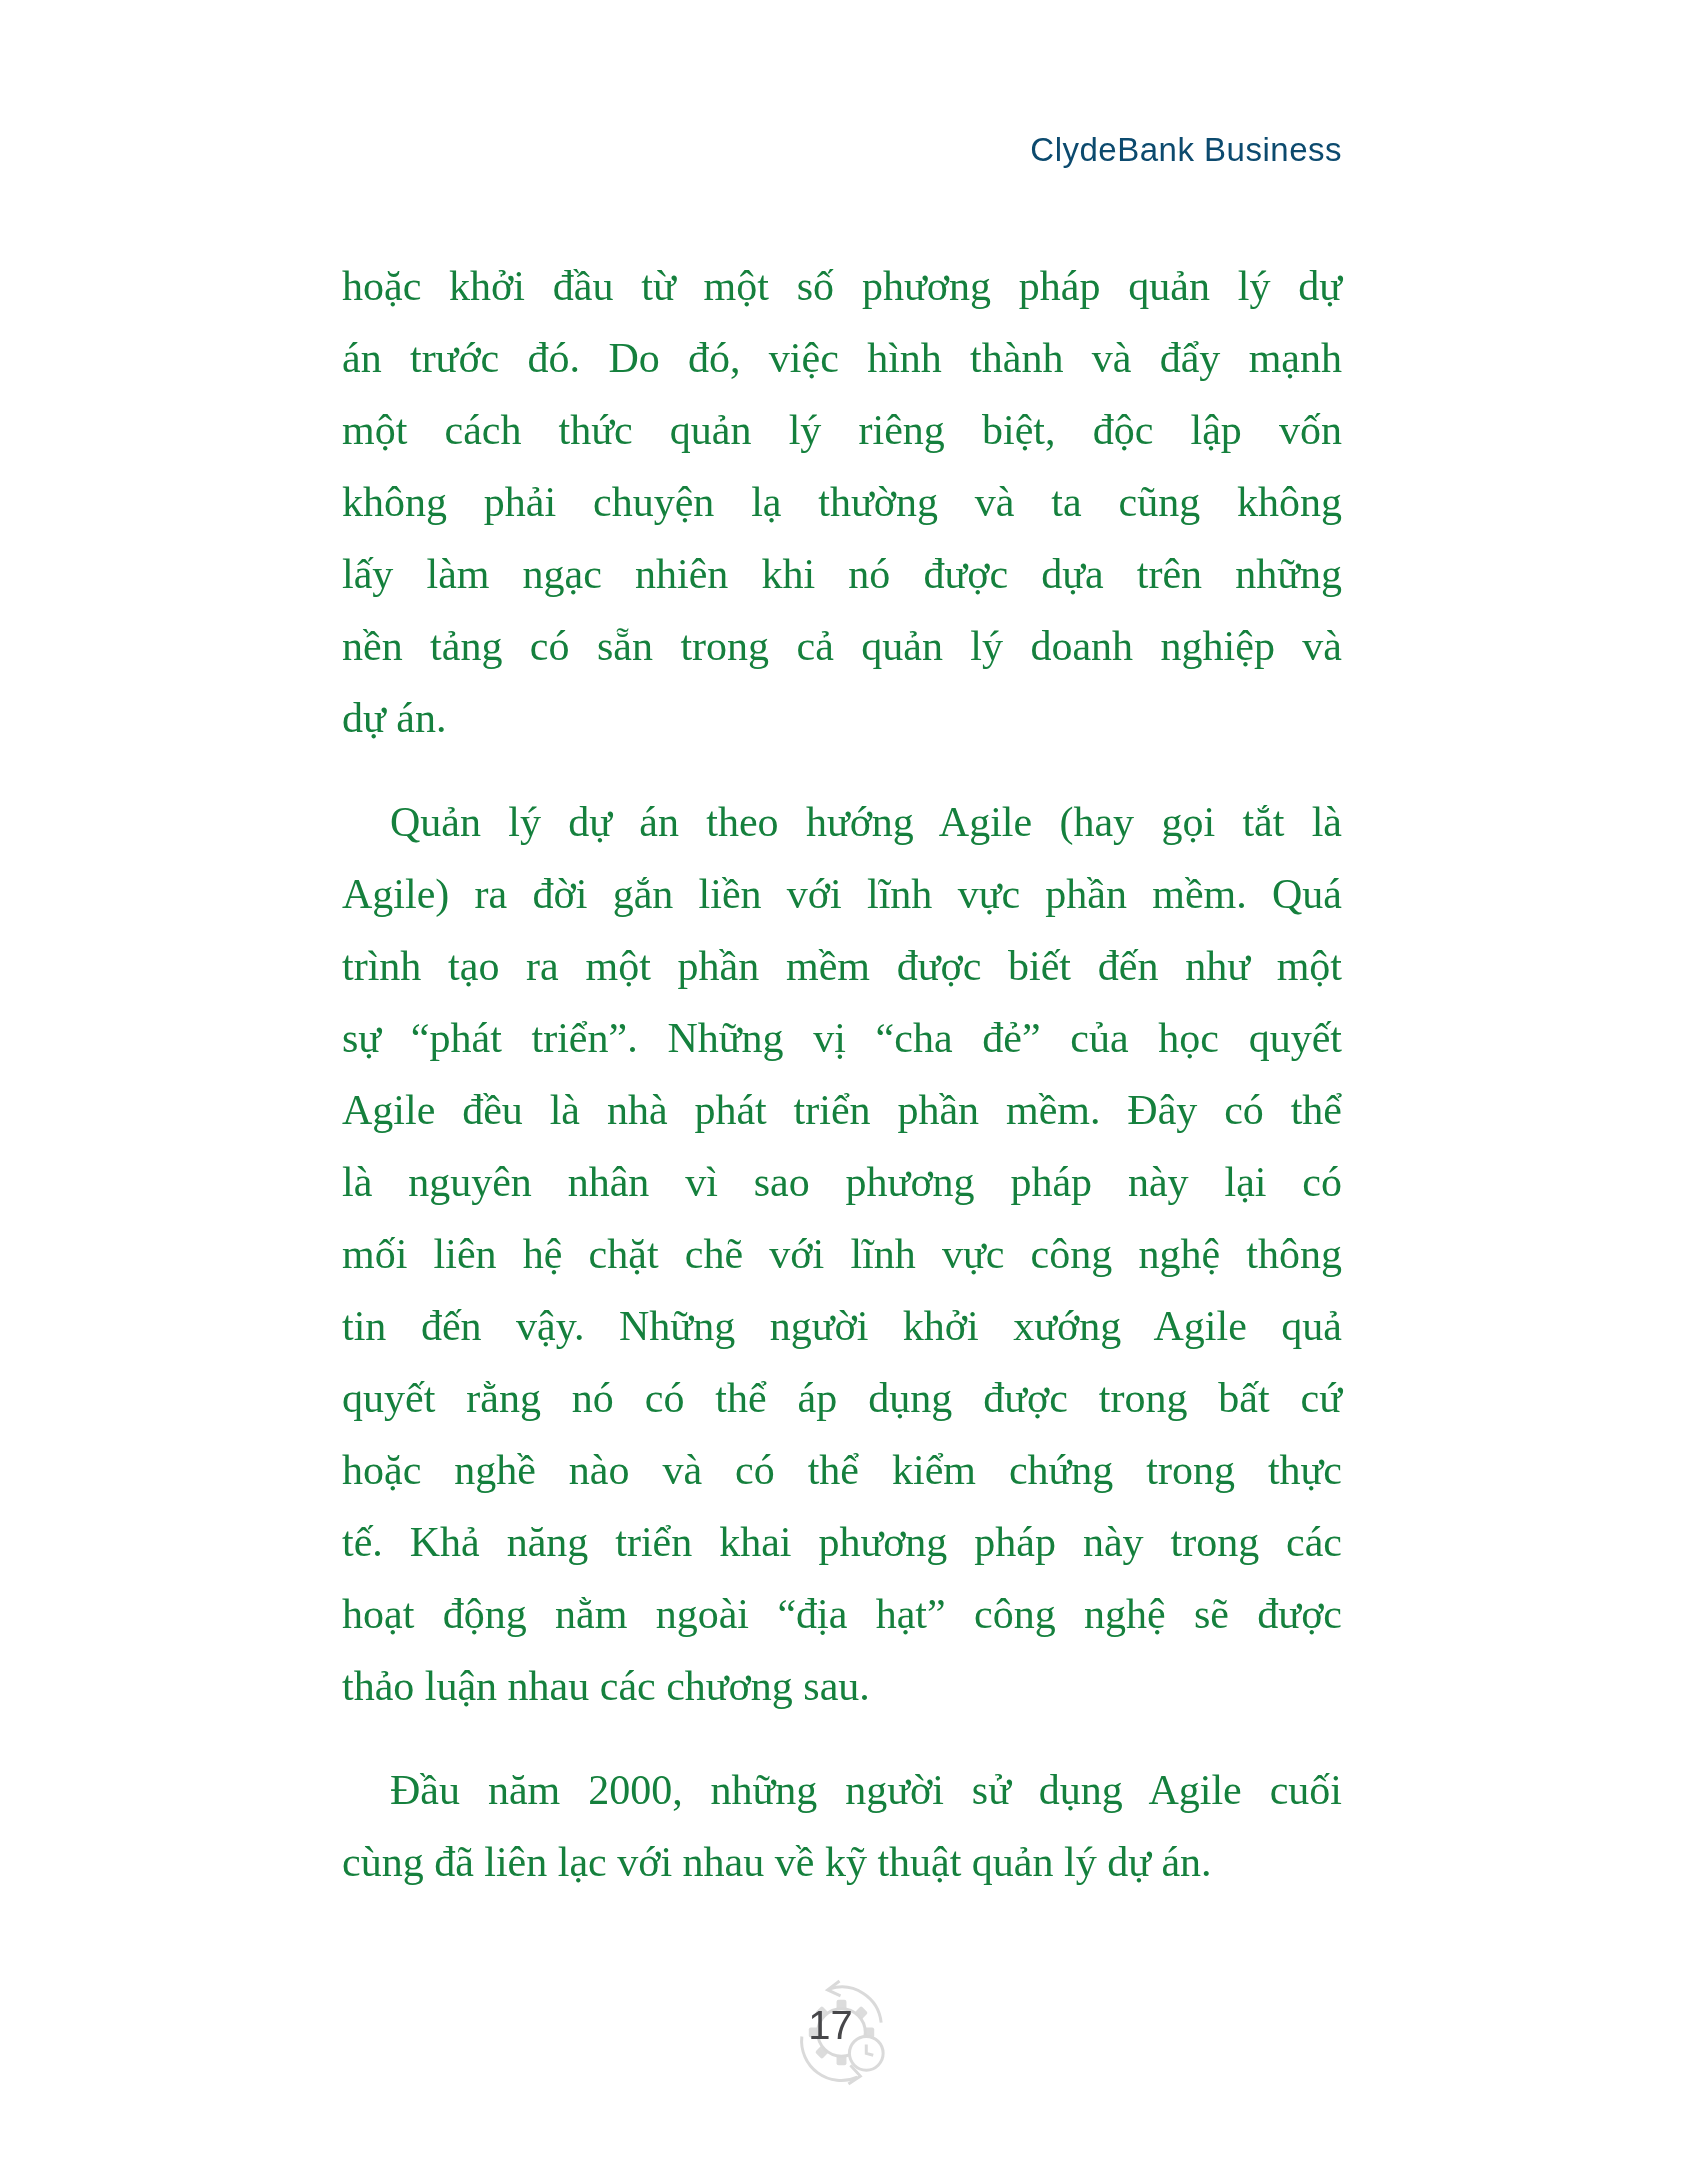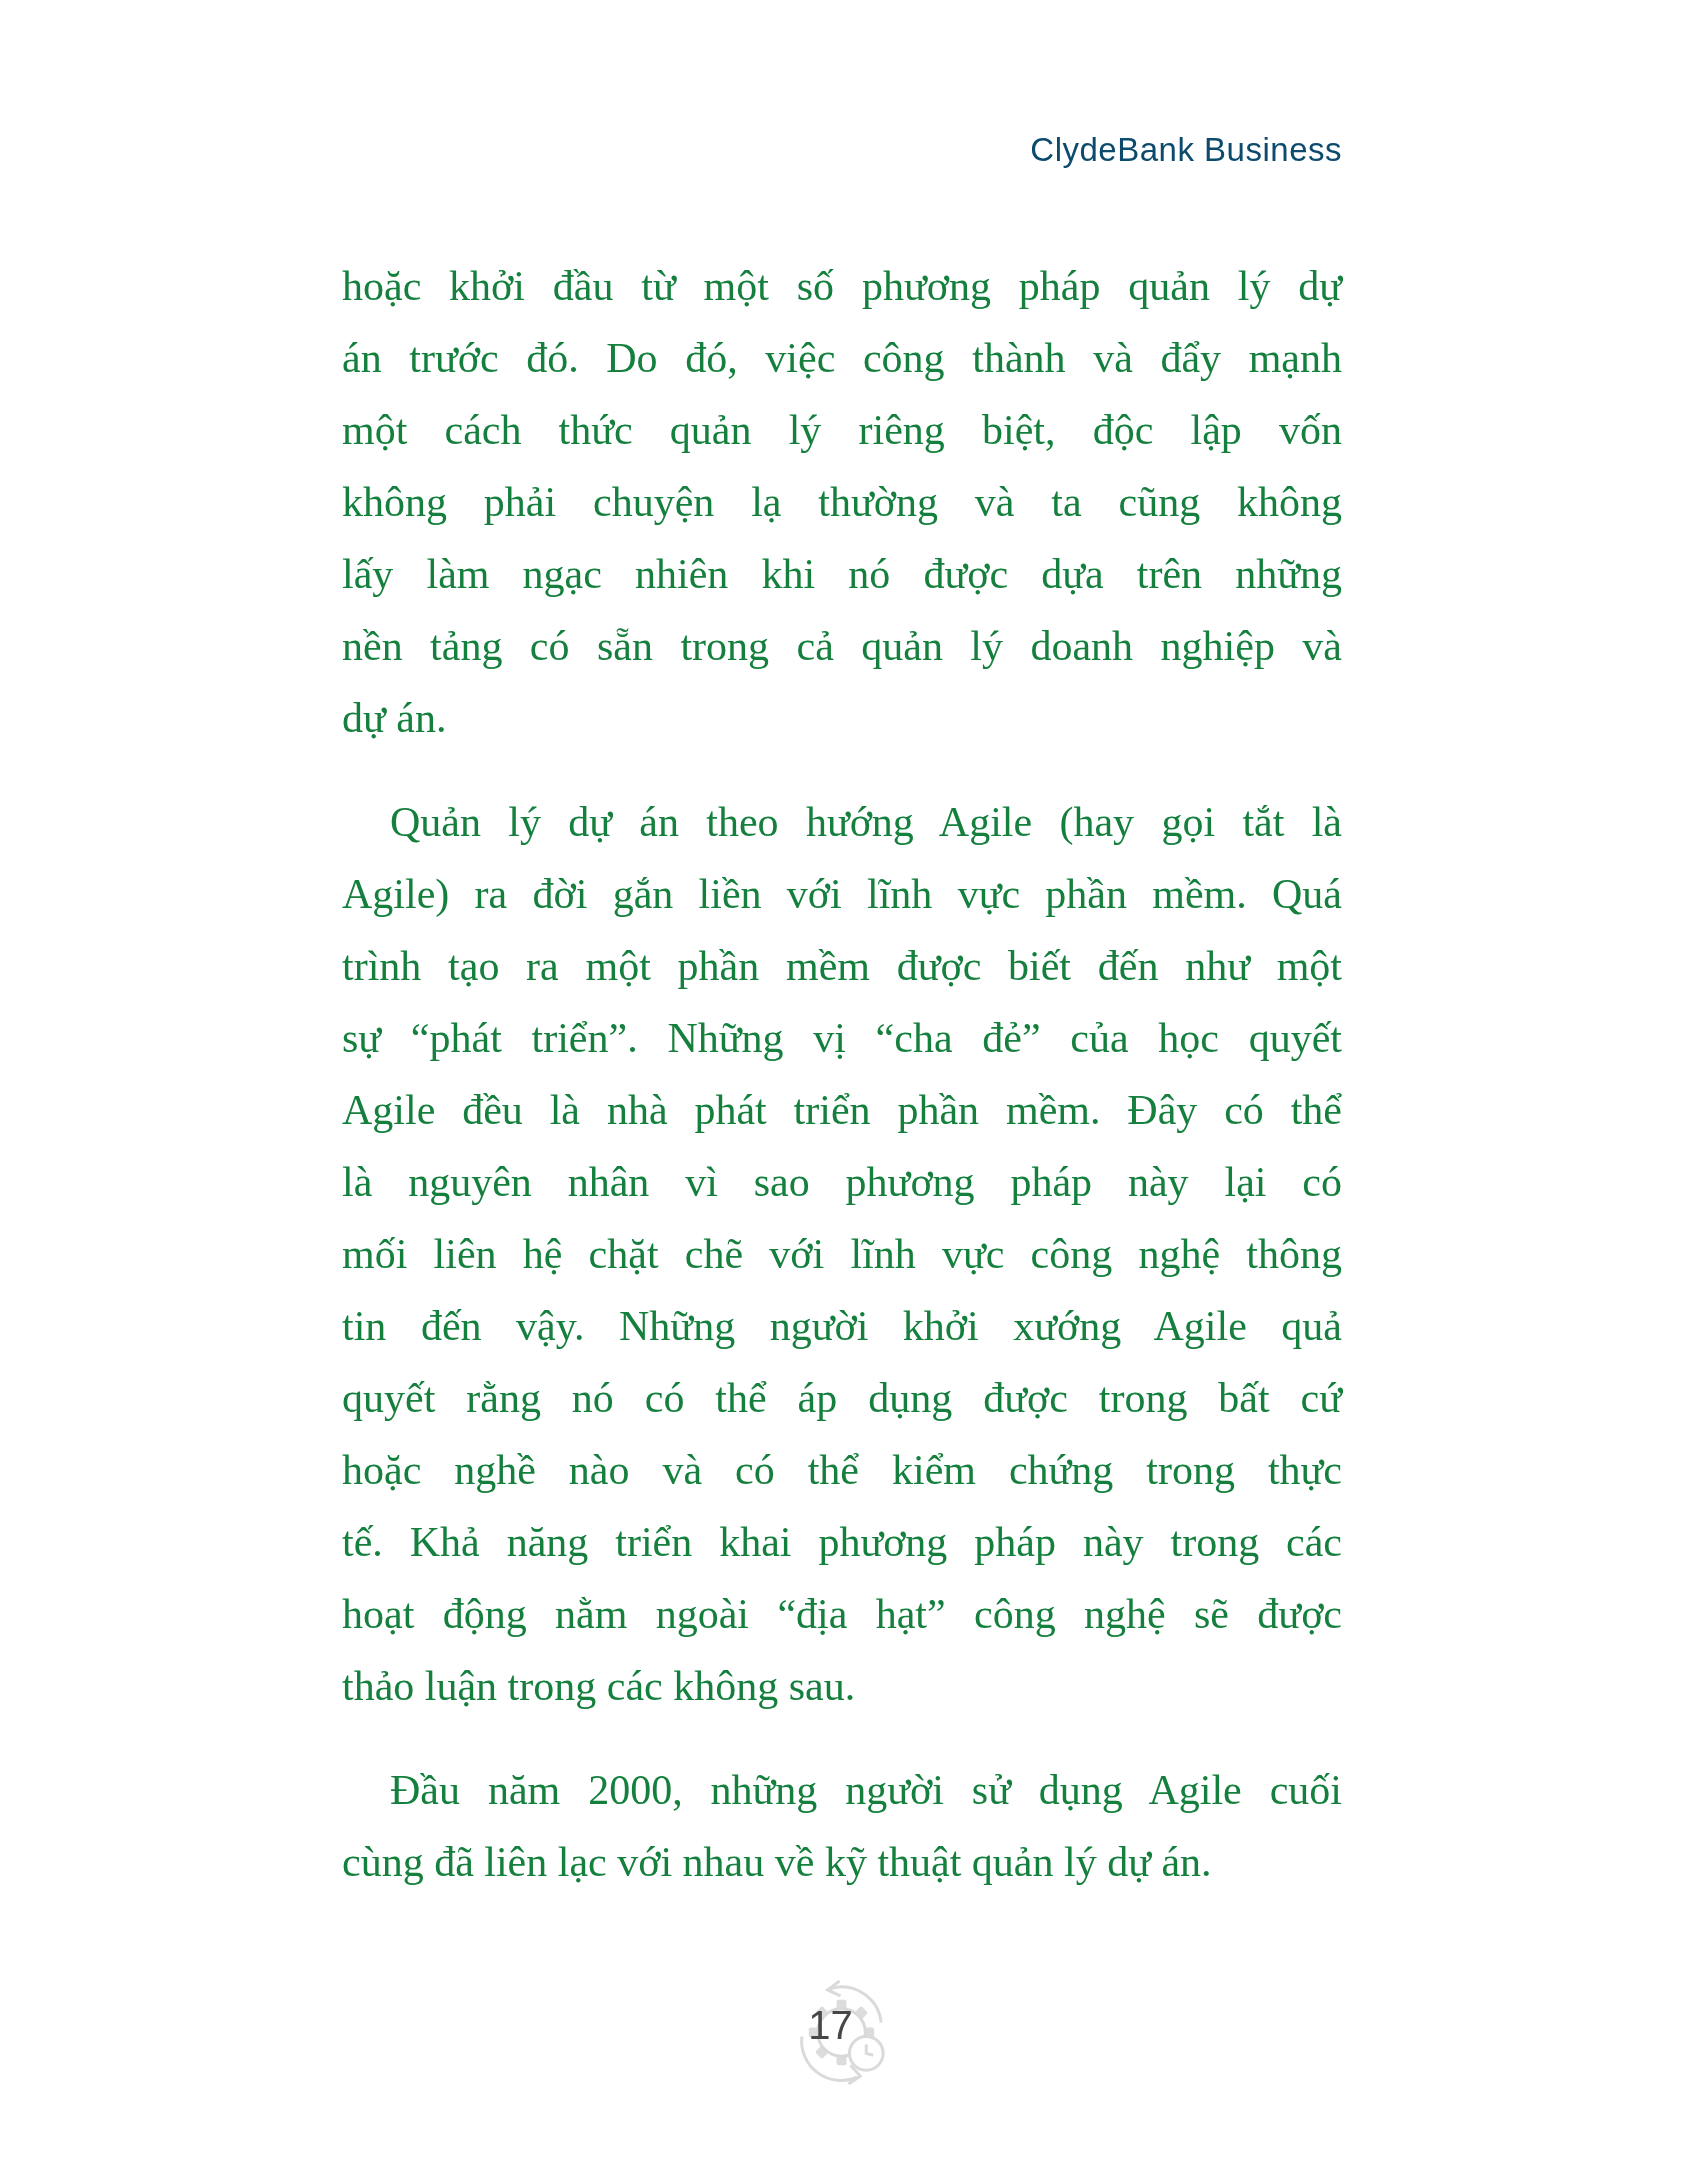--- a/index.html
+++ b/index.html
@@ -75,41 +75,41 @@
 </head>
 <body>
 
 <div class="page">
 
   <div class="running-header">ClydeBank Business</div>
 
   <div class="text-column" id="text-column">
       <div class="paragraph">
         <div class="text-line">hoặc khởi đầu từ một số phương pháp quản lý dự</div>
-        <div class="text-line">án trước đó. Do đó, việc công thành và đẩy mạnh</div>
+        <div class="text-line">án trước đó. Do đó, việc hình thành và đẩy mạnh</div>
         <div class="text-line">một cách thức quản lý riêng biệt, độc lập vốn</div>
         <div class="text-line">không phải chuyện lạ thường và ta cũng không</div>
         <div class="text-line">lấy làm ngạc nhiên khi nó được dựa trên những</div>
         <div class="text-line">nền tảng có sẵn trong cả quản lý doanh nghiệp và</div>
         <div class="text-line last">dự án.</div>
       </div>
       <div class="paragraph">
         <div class="text-line indent">Quản lý dự án theo hướng Agile (hay gọi tắt là</div>
         <div class="text-line">Agile) ra đời gắn liền với lĩnh vực phần mềm. Quá</div>
         <div class="text-line">trình tạo ra một phần mềm được biết đến như một</div>
         <div class="text-line">sự “phát triển”. Những vị “cha đẻ” của học quyết</div>
         <div class="text-line">Agile đều là nhà phát triển phần mềm. Đây có thể</div>
         <div class="text-line">là nguyên nhân vì sao phương pháp này lại có</div>
         <div class="text-line">mối liên hệ chặt chẽ với lĩnh vực công nghệ thông</div>
         <div class="text-line">tin đến vậy. Những người khởi xướng Agile quả</div>
         <div class="text-line">quyết rằng nó có thể áp dụng được trong bất cứ</div>
         <div class="text-line">hoặc nghề nào và có thể kiểm chứng trong thực</div>
         <div class="text-line">tế. Khả năng triển khai phương pháp này trong các</div>
         <div class="text-line">hoạt động nằm ngoài “địa hạt” công nghệ sẽ được</div>
-        <div class="text-line last">thảo luận trong các không sau.</div>
+        <div class="text-line last">thảo luận nhau các chương sau.</div>
       </div>
       <div class="paragraph">
         <div class="text-line indent">Đầu năm 2000, những người sử dụng Agile cuối</div>
         <div class="text-line last">cùng đã liên lạc với nhau về kỹ thuật quản lý dự án.</div>
       </div>
     </div>
 
   <div class="page-footer">
     <svg class="footer-icon" width="139" height="114" viewBox="0 0 140 115" fill="none" xmlns="http://www.w3.org/2000/svg">
 

